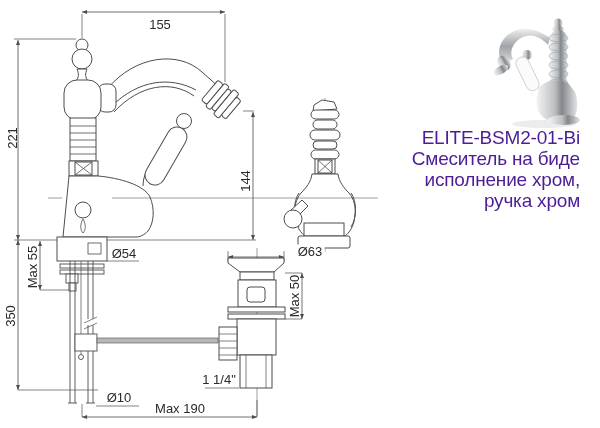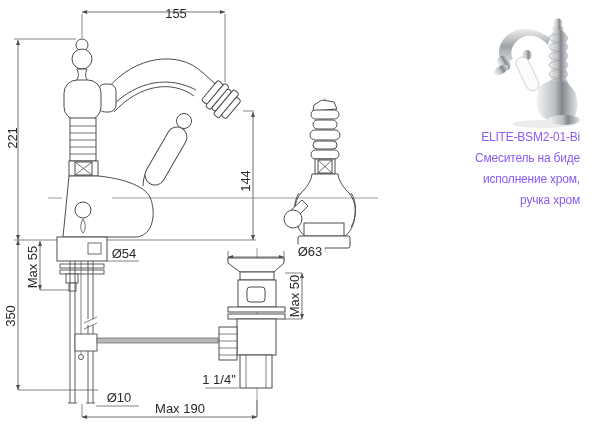--- a/index.html
+++ b/index.html
@@ -4,21 +4,21 @@
 <style>
   html,body{margin:0;padding:0;background:#fff;}
   .sheet{position:relative;width:600px;height:428px;background:#fff;overflow:hidden;
          font-family:"Liberation Sans","DejaVu Sans",sans-serif;}
   .sheet svg{position:absolute;left:0;top:0;}
   .dim{position:absolute;font-size:13px;color:#2a2a2a;white-space:nowrap;
        transform:translate(-50%,-50%);line-height:1;}
   .dim.rot{transform:translate(-50%,-50%) rotate(-90deg);}
   .dim.mask{background:#fff;padding:0 2px;}
   .desc{position:absolute;top:127px;right:20px;width:270px;text-align:right;
-        color:#8b5cf6;font-size:12px;line-height:21px;letter-spacing:-0.2px;}
+        color:#4c1d95;font-size:19px;line-height:21px;letter-spacing:-0.2px;}
   .desc div{white-space:nowrap;}
 </style>
 </head>
 <body>
 
 <div class="sheet">
 
   <svg width="600" height="428" viewBox="0 0 600 428">
     <defs>
       <marker id="arr" viewBox="0 0 10 10" refX="9" refY="5" markerWidth="9" markerHeight="7" orient="auto-start-reverse">
@@ -180,21 +180,21 @@
         <path d="M60,78 C56,92 60,102 70,106 L94,106 C100,100 101,88 97,78 L90,69 C78,63 66,68 60,74 z" fill="url(#cr)"></path>
         <ellipse cx="86" cy="106" rx="16" ry="5" fill="url(#cr)"></ellipse>
       </g>
       <g>
         <circle cx="49" cy="41" r="5" fill="url(#cr)"></circle>
         <rect x="43" y="42" width="13" height="36" rx="6.5" fill="#fbfbfb" stroke="#c4c4c4" stroke-width="0.7" transform="rotate(-26 49 60)"></rect>
       </g>
     </g>
   </svg>
 
-  <span class="dim" style="left:160px;top:13px;margin-left:16px;">155</span>
+  <span class="dim" style="left:160px;top:24px;">155</span>
   <span class="dim rot" style="left:12px;top:138px;">221</span>
   <span class="dim rot" style="left:10px;top:316px;">350</span>
   <span class="dim rot" style="left:32px;top:267px;">Max 55</span>
   <span class="dim" style="left:124px;top:253px;">Ø54</span>
   <span class="dim rot" style="left:245px;top:181px;">144</span>
   <span class="dim mask" style="left:263px;top:251px;margin-left:47px;">Ø63</span>
   <span class="dim rot" style="left:294px;top:296px;">Max 50</span>
   <span class="dim" style="left:219px;top:379px;">1 1/4"</span>
   <span class="dim" style="left:119px;top:397px;">Ø10</span>
   <span class="dim" style="left:180px;top:408px;">Max 190</span>

